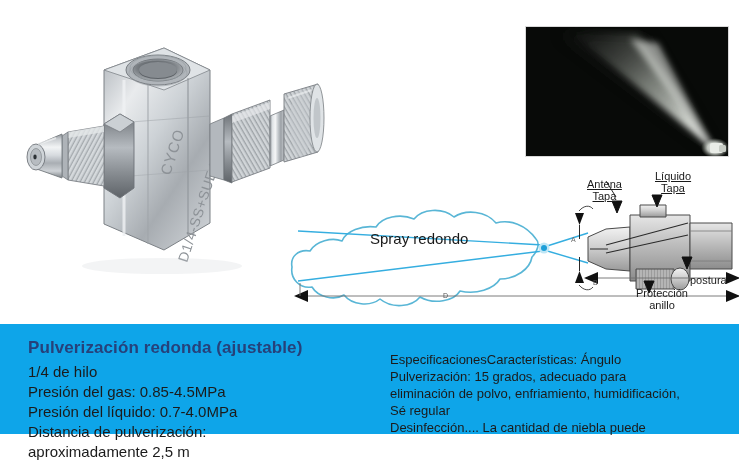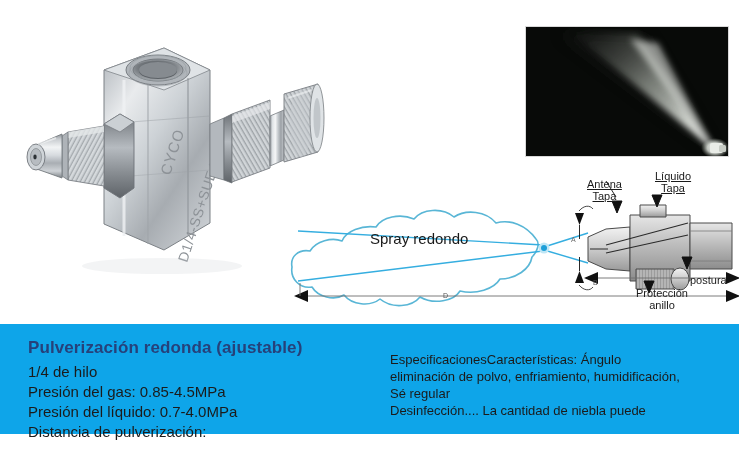--- a/index.html
+++ b/index.html
@@ -422,24 +422,26 @@
   </div>
 
   <div id="spec-panel">
 
     <div id="spec-left">
       <div id="spec-title">Pulverización redonda (ajustable)</div>
       <div class="spec-line">1/4 de hilo</div>
       <div class="spec-line">Presión del gas: 0.85-4.5MPa</div>
       <div class="spec-line">Presión del líquido: 0.7-4.0MPa</div>
       <div class="spec-line">Distancia de pulverización:</div>
+      <div class="spec-line">aproximadamente 2,5 m</div>
     </div>
 
     <div id="spec-right">
       <div class="desc-line">EspecificacionesCaracterísticas: Ángulo</div>
+      <div class="desc-line">Pulverización: 15 grados, adecuado para</div>
       <div class="desc-line">eliminación de polvo, enfriamiento, humidificación,</div>
       <div class="desc-line">Sé regular</div>
       <div class="desc-line">Desinfección.... La cantidad de niebla puede</div>
     </div>
 
   </div>
 
 </div>
 
 </body></html>

